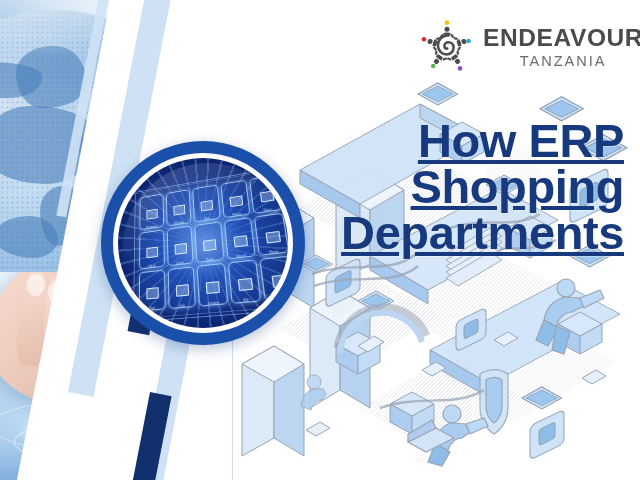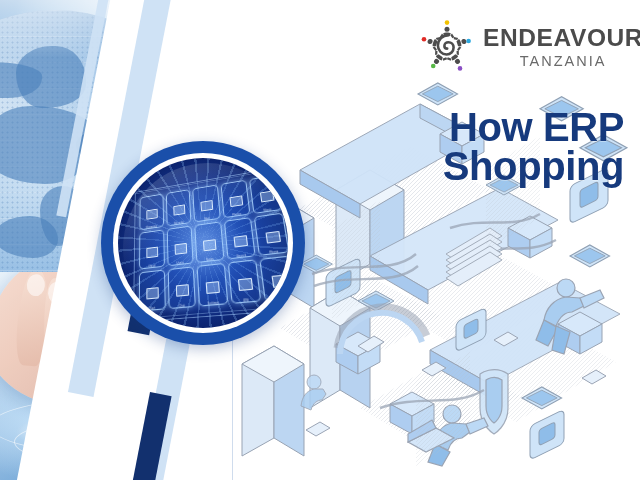--- a/index.html
+++ b/index.html
@@ -208,26 +208,27 @@
     font-size:24.5px;font-weight:bold;color:#4b4b4b;letter-spacing:.6px;
     font-family:"Liberation Sans","DejaVu Sans",sans-serif;
   }
   .brand-sub{
     font-size:14.5px;font-weight:normal;color:#6a6a6a;letter-spacing:2.0px;
     text-align:center;margin-top:3px;
   }
 
   
   .headline{
-    position:absolute;right:16px;top:108px;width:400px;
+    position:absolute;right:16px;top:118px;width:400px;
     text-align:right;
-    font-size:40px;line-height:0.98;font-weight:bold;
+    font-size:47px;line-height:0.98;font-weight:bold;
     color:#163a7d;
     letter-spacing:-0.4px;
     text-shadow:0 1px 0 rgba(255,255,255,.35);
+    text-decoration:underline;
   }
   .headline .ln{display:block;white-space:nowrap;}
 </style>
 </head>
 <body>
 
 <div id="slide">
 
   <div class="photo-col">
 
@@ -589,15 +590,16 @@
     </div>
     <div class="logo-text">
       <div class="brand-main">ENDEAVOUR</div>
       <div class="brand-sub">TANZANIA</div>
     </div>
   </div>
 
   <div class="headline">
     <span class="ln">How ERP</span>
     <span class="ln">Shopping</span>
+    <span class="ln">Departments</span>
   </div>
 
 </div>
 
 </body></html>

